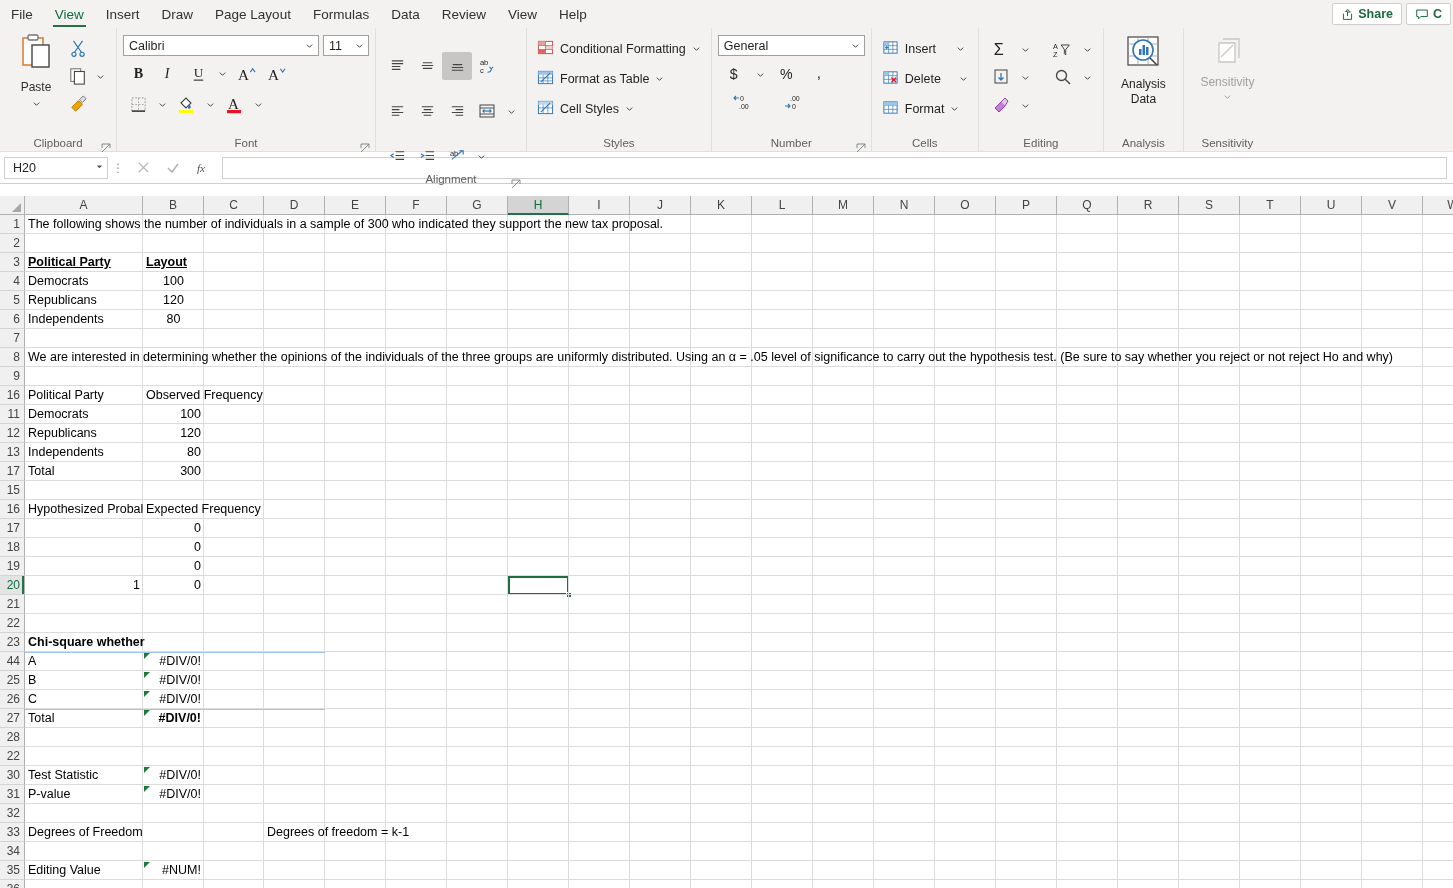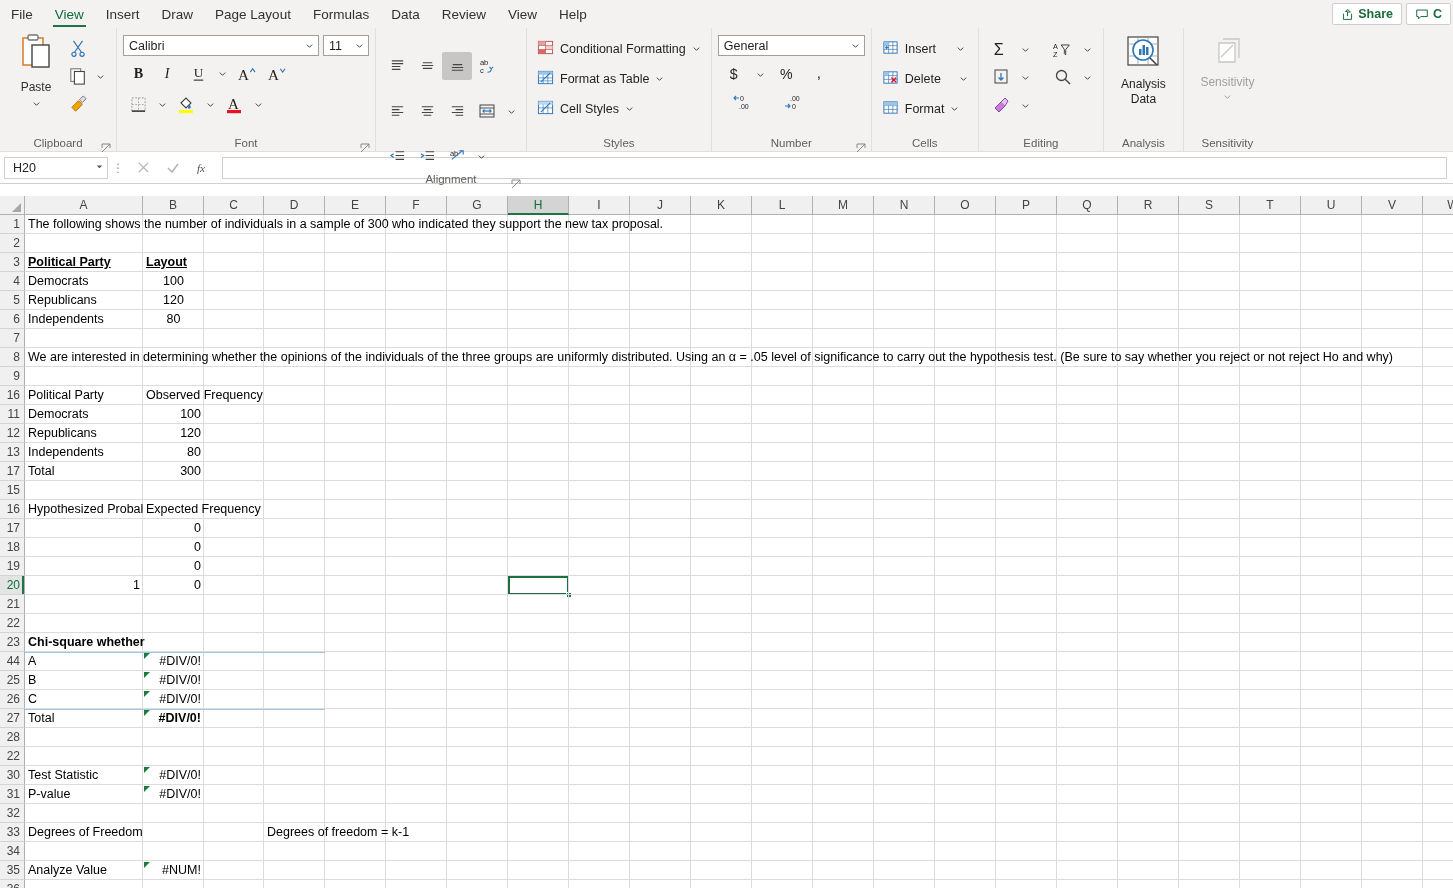--- a/index.html
+++ b/index.html
@@ -1965,20 +1965,20 @@
         <div class="ctext right b" style="left: 118px; width: 61px; top: 494px;">#DIV/0!</div>
         <div class="err-tri" style="left: 119px; top: 495px;"></div>
         <div class="ctext" style="left: 0px; width: 118px; top: 551px;">Test Statistic</div>
         <div class="ctext right" style="left: 118px; width: 61px; top: 551px;">#DIV/0!</div>
         <div class="err-tri" style="left: 119px; top: 552px;"></div>
         <div class="ctext" style="left: 0px; width: 118px; top: 570px;">P-value</div>
         <div class="ctext right" style="left: 118px; width: 61px; top: 570px;">#DIV/0!</div>
         <div class="err-tri" style="left: 119px; top: 571px;"></div>
         <div class="ctext" style="left: 0px; width: 179px; top: 608px;">Degrees of Freedom</div>
         <div class="ctext" style="left: 239px; width: 183px; top: 608px;">Degrees of freedom = k-1</div>
-        <div class="ctext" style="left: 0px; width: 118px; top: 646px;">Analyze Value</div>
+        <div class="ctext" style="left: 0px; width: 118px; top: 646px;">Editing Value</div>
         <div class="ctext right" style="left: 118px; width: 61px; top: 646px;">#NUM!</div>
         <div class="err-tri" style="left: 119px; top: 647px;"></div>
         <div class="hline" style="left: 0px; width: 300px; top: 437px;"></div>
         <div class="hline" style="left: 0px; width: 300px; top: 494px;"></div>
       </div>
   </div>
 </div>
 
 </body></html>

